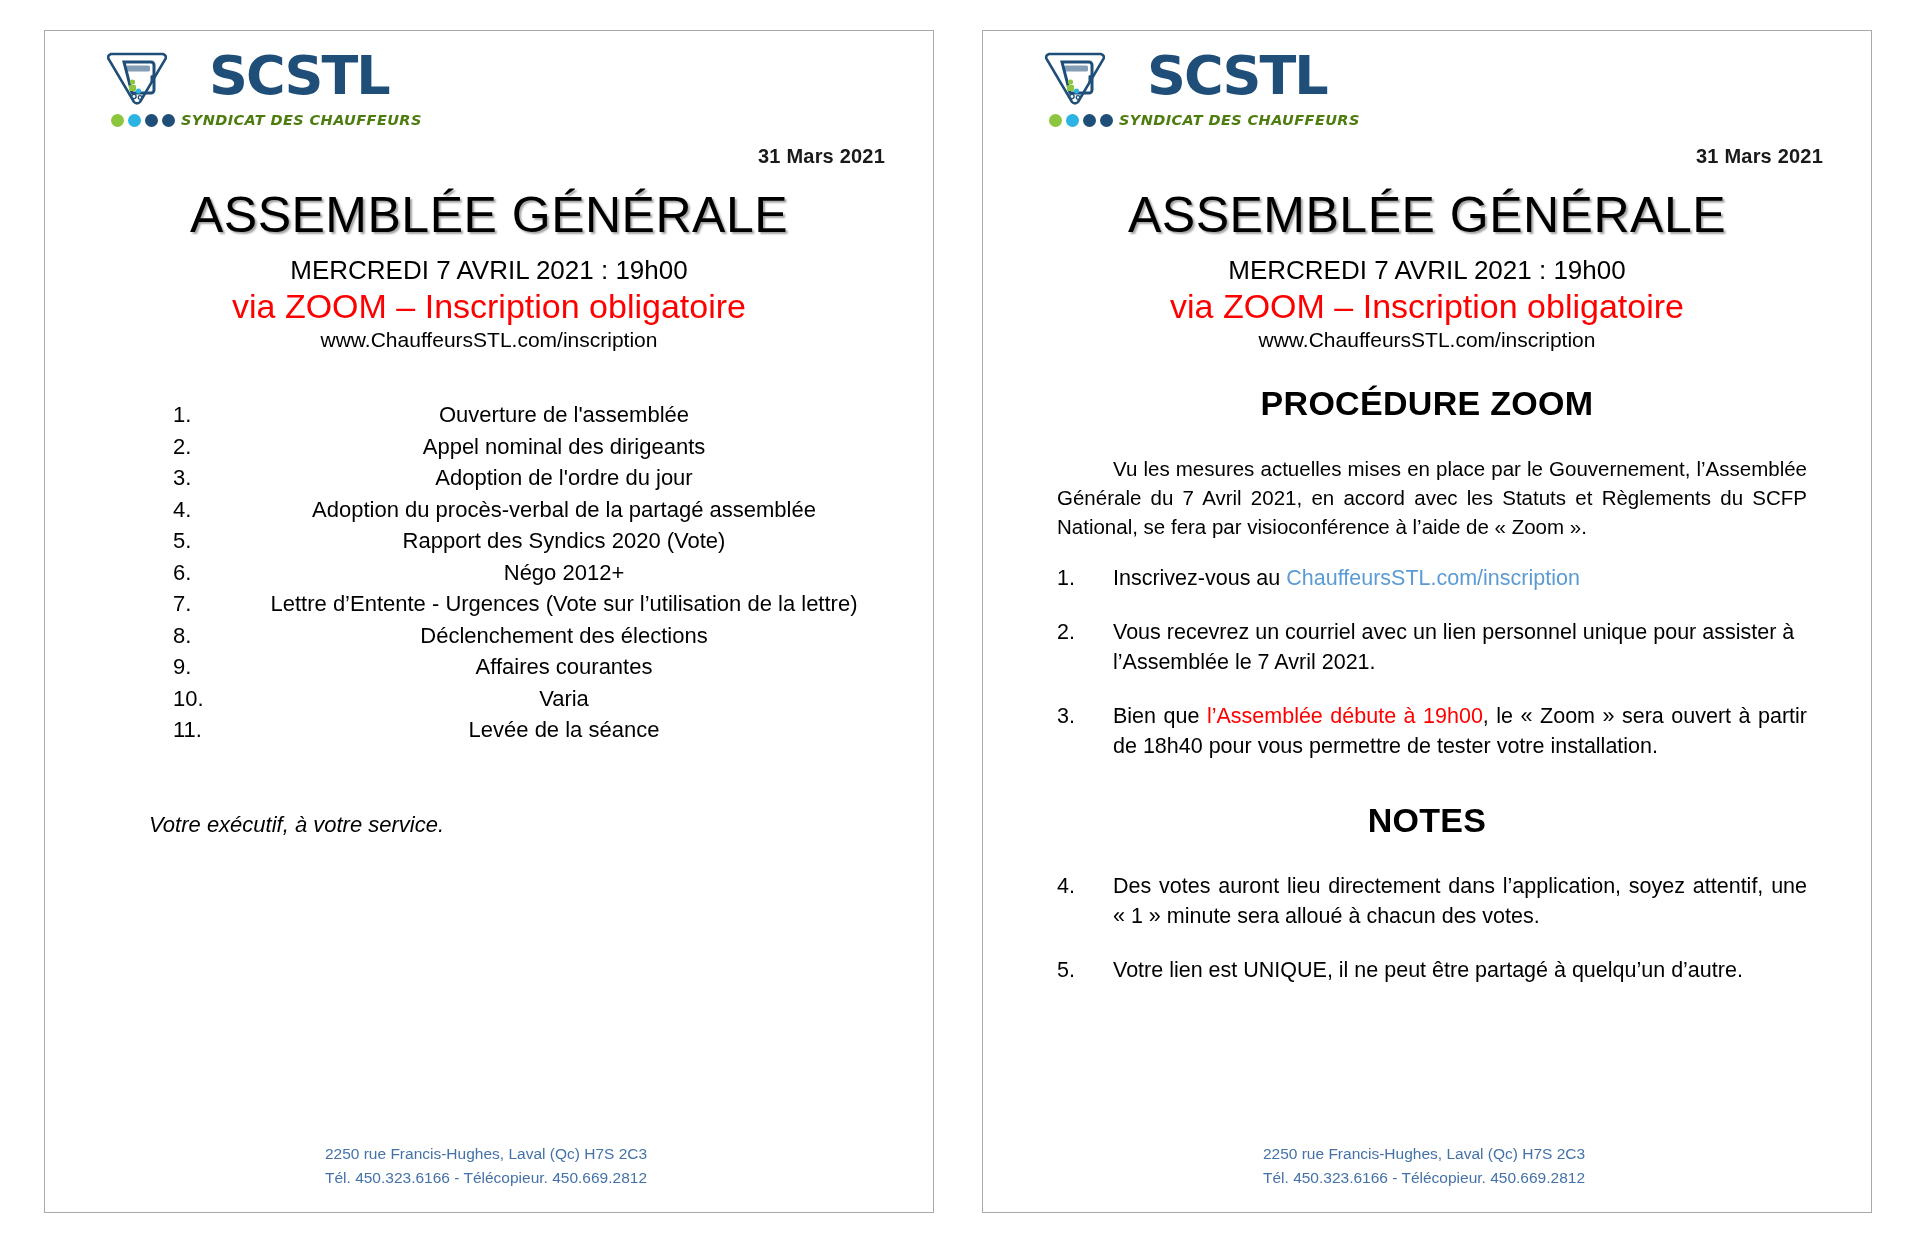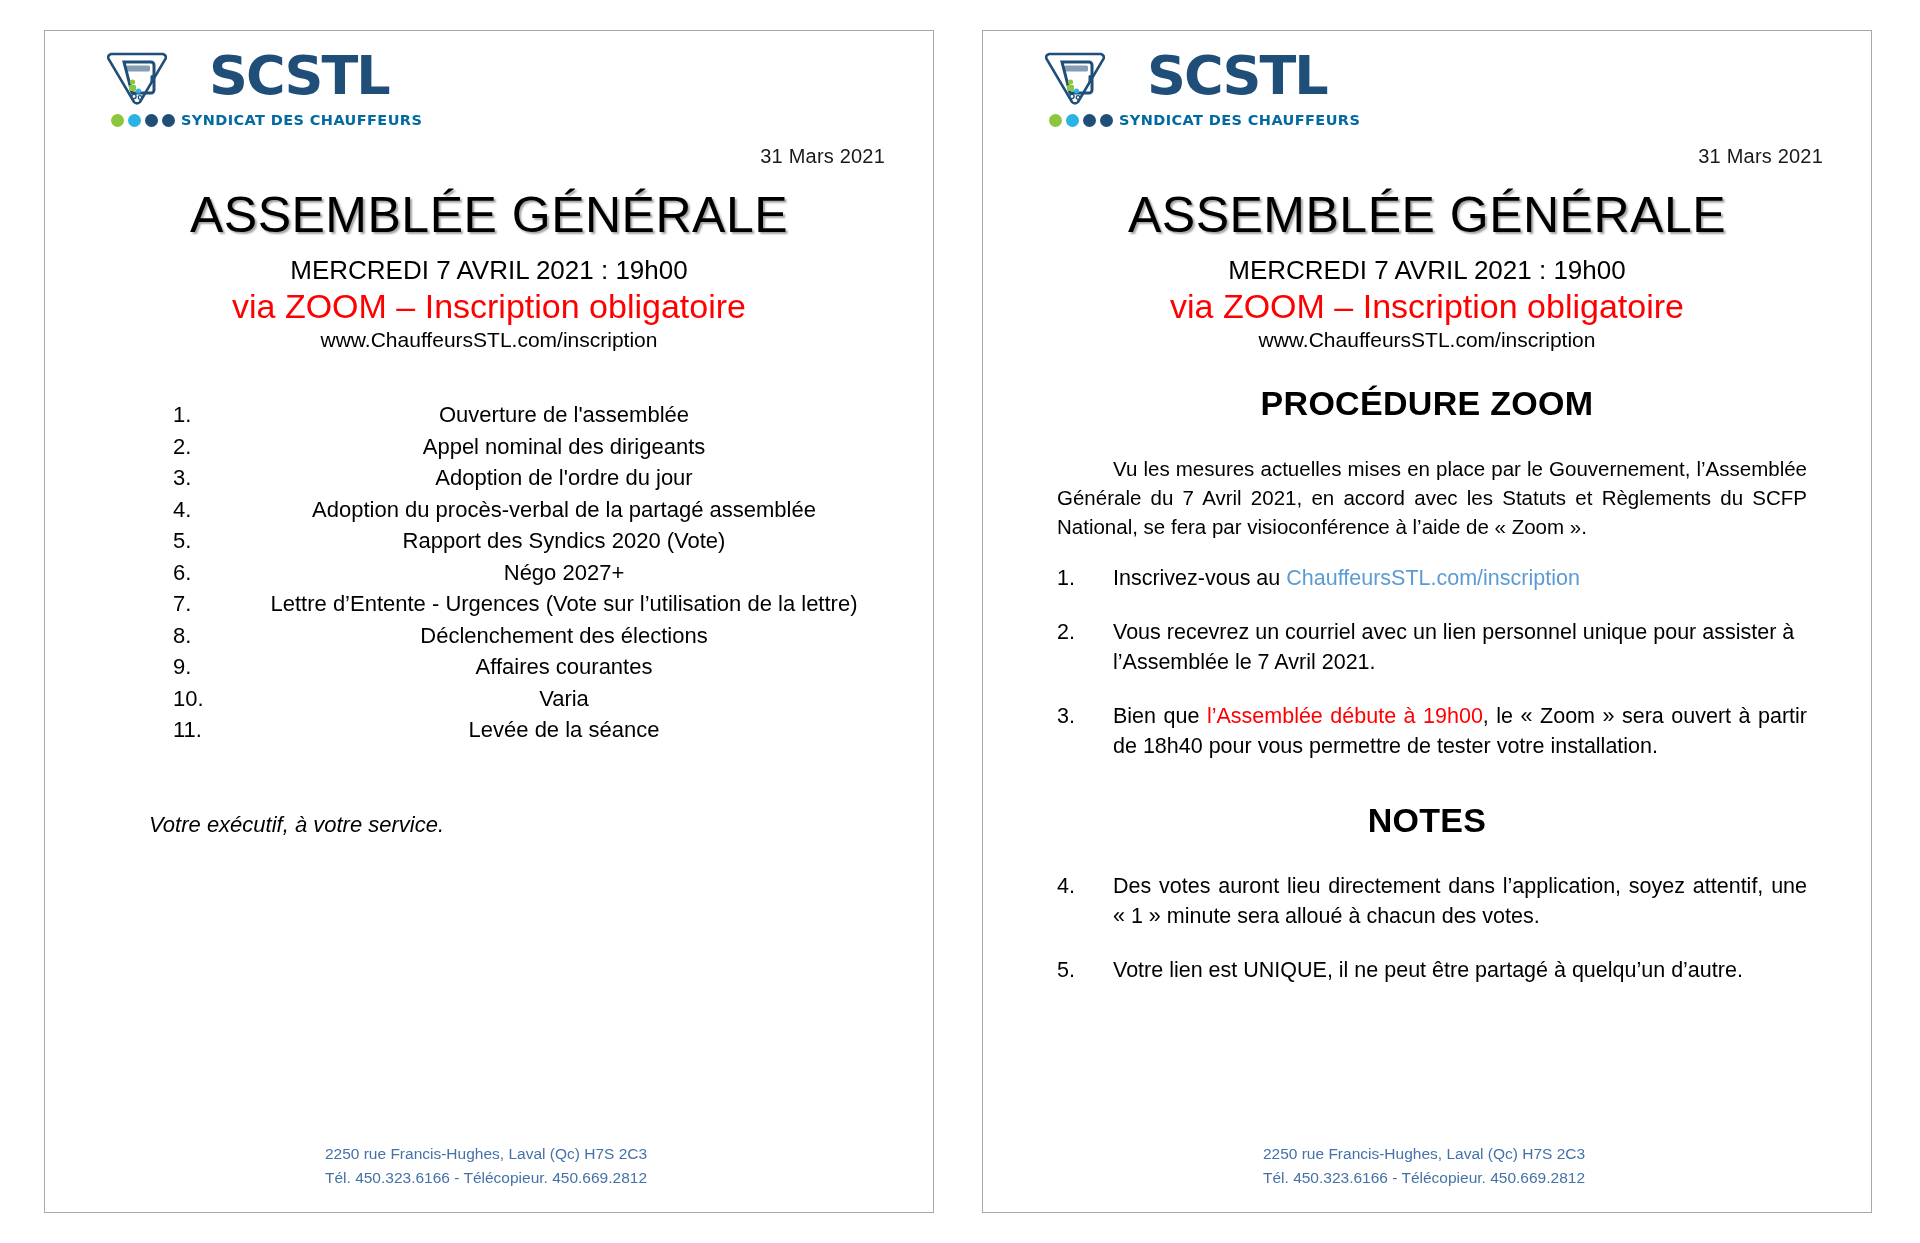--- a/index.html
+++ b/index.html
@@ -87,32 +87,34 @@
     flex: 0 0 auto;
   }
   .dot.green  { background: #8cc63e; }
   .dot.cyan   { background: #2bb3e3; }
   .dot.navy   { background: #1f4e79; }
   .logo-tag {
     font-family: "DejaVu Sans", sans-serif;
     font-weight: bold;
     font-size: 14.5px;
     letter-spacing: 0.4px;
-    color: #0369a1;
+    color: #4d7c0f;
     margin-left: 2px;
     white-space: nowrap;
+    font-style: italic;
   }
 
   
   .doc-date {
     text-align: right;
     font-size: 20px;
     color: #1a1a1a;
     margin: 10px 12px 0 0;
     letter-spacing: 0.2px;
+    font-weight: bold;
   }
 
   
   .main-title {
     text-align: center;
     font-size: 50px;
     line-height: 58px;
     font-weight: normal;
     letter-spacing: 0.5px;
     margin: 18px 0 2px 0;
@@ -270,21 +272,21 @@
       <li>
         <span class="num">4.</span>
         <span class="txt">Adoption du procès-verbal de la partagé assemblée</span>
       </li>
       <li>
         <span class="num">5.</span>
         <span class="txt">Rapport des Syndics 2020 (Vote)</span>
       </li>
       <li>
         <span class="num">6.</span>
-        <span class="txt">Négo 2027+</span>
+        <span class="txt">Négo 2012+</span>
       </li>
       <li>
         <span class="num">7.</span>
         <span class="txt">Lettre d’Entente - Urgences (Vote sur l’utilisation de la lettre)</span>
       </li>
       <li>
         <span class="num">8.</span>
         <span class="txt">Déclenchement des élections</span>
       </li>
       <li>

